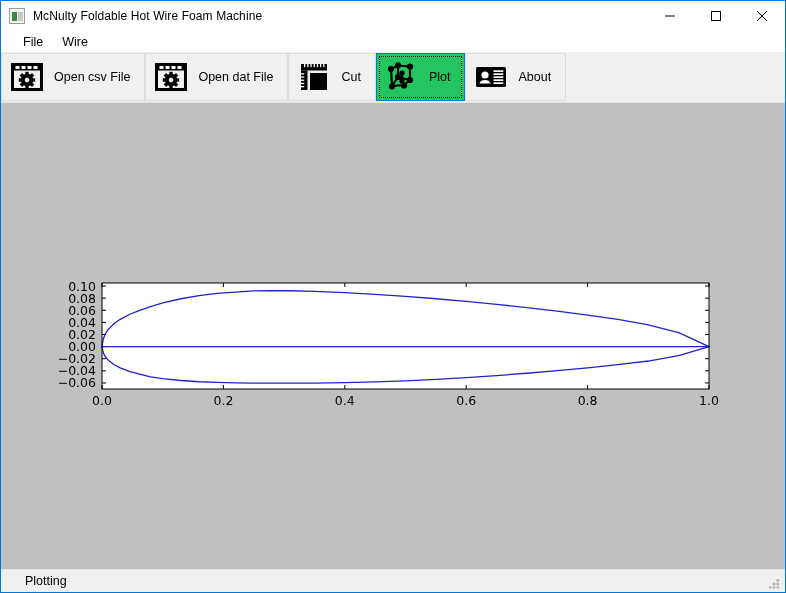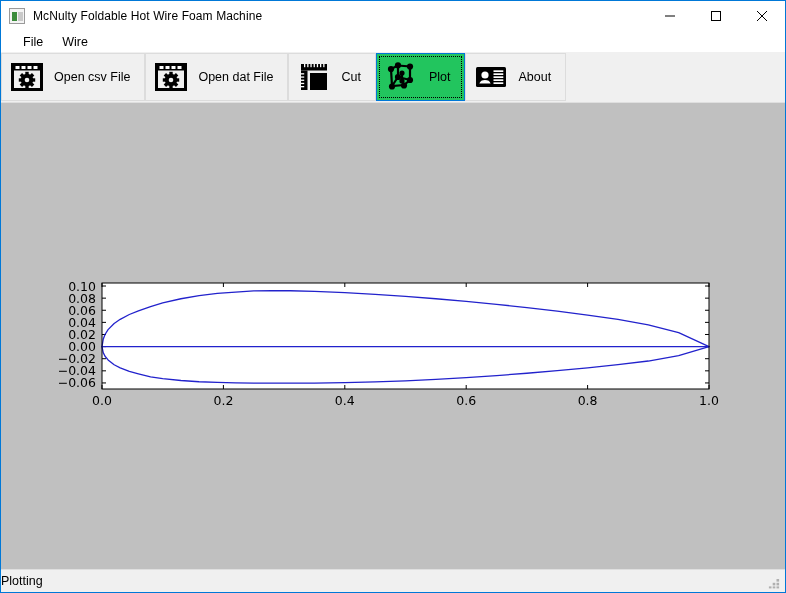--- a/index.html
+++ b/index.html
@@ -159,21 +159,21 @@
     flex: 0 0 22px;
     background: #f0f0f0;
     border-top: 1px solid #dfdfdf;
     display: flex;
     align-items: center;
     position: relative;
   }
   #status-text {
     font-size: 12.5px;
     color: #000000;
-    padding-left: 0;
+    padding-left: 24px;
     white-space: nowrap;
   }
   #resize-grip {
     position: absolute;
     right: 4px; bottom: 3px;
     width: 13px; height: 13px;
   }
 </style>
 </head>
 <body>

